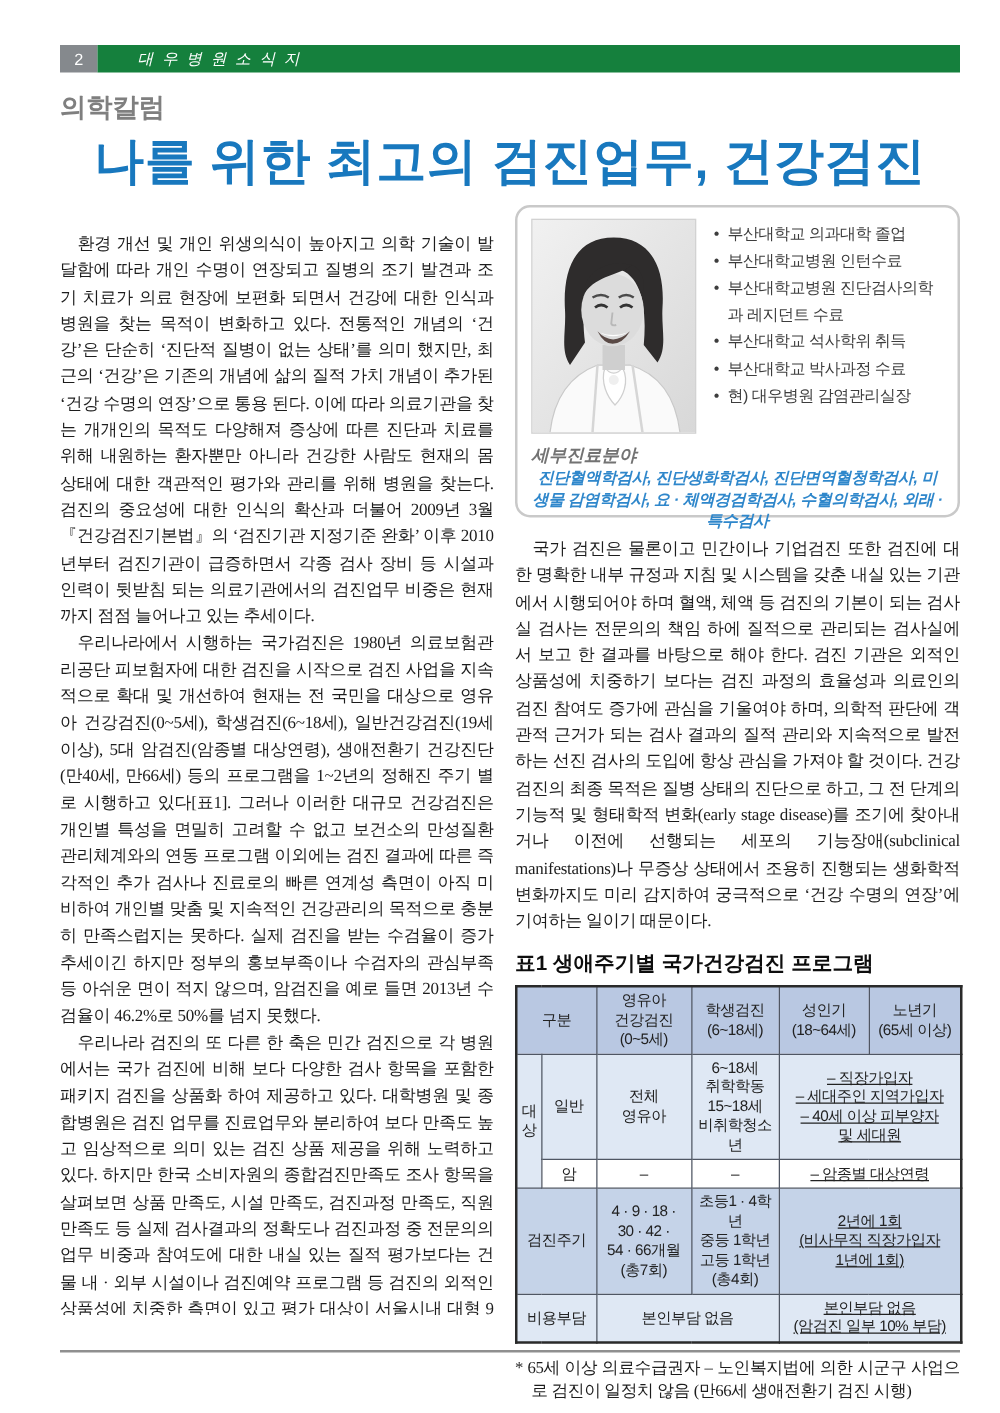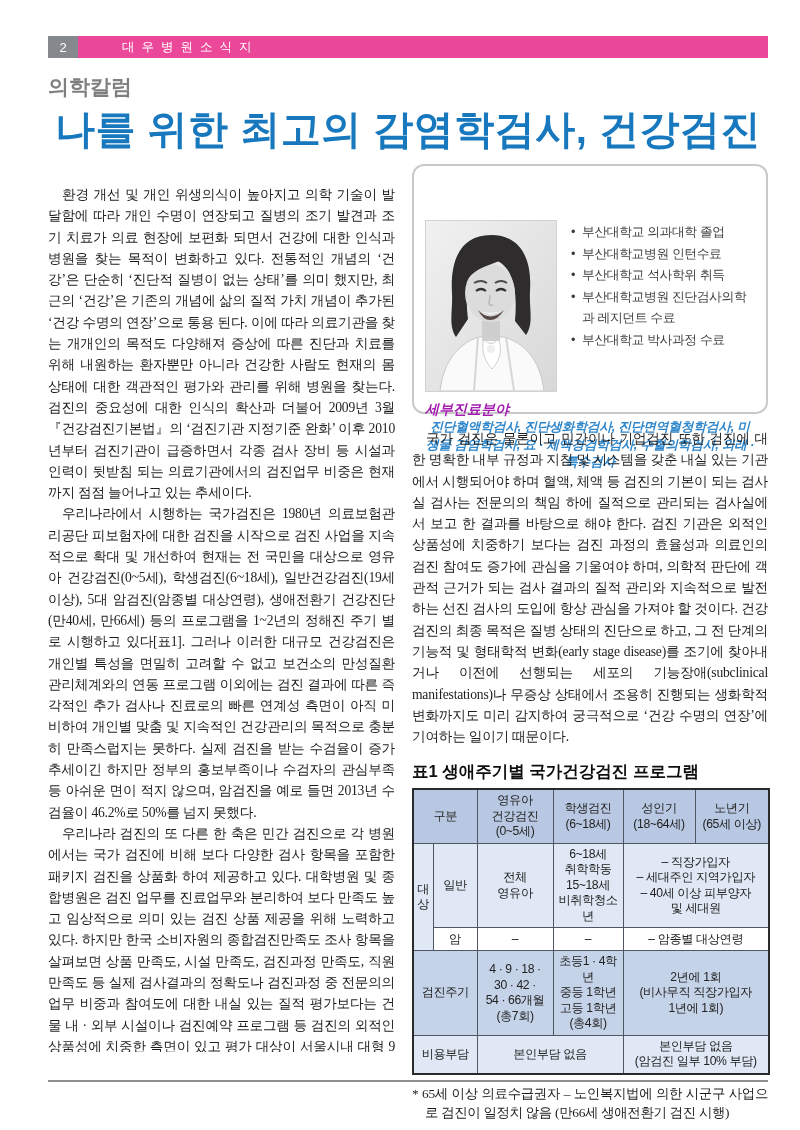--- a/index.html
+++ b/index.html
@@ -5,21 +5,21 @@
   html,body{margin:0;padding:0;background:#ffffff;}
   .page{
     position:relative;width:800px;height:1130px;margin:0 auto;background:#fff;
     overflow:hidden;font-family:"Liberation Serif","DejaVu Serif",serif;color:#1a1a1a;
   }
   .content{position:absolute;left:48px;top:0;width:720px;}
 
   
   .masthead{display:flex;margin-top:36px;height:22px;font-family:"Liberation Sans","DejaVu Sans",sans-serif;}
   .page-num{width:30px;background:#85898d;color:#fff;font-size:13px;display:flex;align-items:center;justify-content:center;}
-  .masthead-bar{flex:1;background:#ec4899;color:#fff;font-size:12.5px;letter-spacing:7px;display:flex;align-items:center;padding-left:44px;}
+  .masthead-bar{flex:1;background:#15803d;color:#fff;font-size:12.5px;letter-spacing:7px;display:flex;align-items:center;padding-left:32px;font-style:italic;}
 
   .section-label{margin-top:16px;font-family:"Liberation Sans","DejaVu Sans",sans-serif;
     font-weight:bold;font-size:21px;line-height:26px;color:#7f7f7f;}
 
   .main-title{margin-top:4px;text-align:center;font-family:"Liberation Sans","DejaVu Sans",sans-serif;
     font-weight:bold;font-size:40px;line-height:50px;color:#1878be;letter-spacing:0.5px;}
 
   .byline{margin-top:5px;text-align:right;font-family:"Liberation Sans","DejaVu Sans",sans-serif;
     font-weight:bold;font-size:17px;line-height:24px;color:#111;}
 
@@ -27,42 +27,42 @@
   .columns{display:flex;margin-top:10px;gap:17px;}
   .col-left{width:347px;height:868px;overflow:hidden;margin-top:20px;}
   .col-right{width:356px;}
 
   .body-p{margin:0;font-size:13.6px;line-height:21.3px;text-align:justify;text-indent:14px;
     letter-spacing:-0.2px;color:#1c1c1c;}
 
   
   .profile-box{box-sizing:border-box;width:356px;height:250px;border:2px solid #c9c9c9;border-radius:12px;
     padding:9px 11px 8px 11px;font-family:"Liberation Sans","DejaVu Sans",sans-serif;}
-  .profile-top{display:flex;margin-top:45px;}
+  .profile-top{display:flex;}
   .photo-frame{width:130px;height:170px;flex:0 0 auto;border:1px solid #d2d2d2;background:#eee;overflow:hidden;}
   .credentials{list-style:none;margin:1px 0 0 0;padding:0 0 0 14px;flex:1;}
   .credentials li{position:relative;padding-left:11px;font-size:12.8px;line-height:21.6px;color:#3d3d3d;letter-spacing:-0.4px;}
   .credentials li::before{content:"•";position:absolute;left:0;top:0;color:#3d3d3d;}
-  .specialty-label{margin-top:9px;font-size:14px;font-weight:bold;font-style:italic;color:#a21caf;line-height:17px;}
+  .specialty-label{margin-top:9px;font-size:14px;font-weight:bold;font-style:italic;color:#737373;line-height:17px;}
   .specialty-text{font-size:12.8px;font-weight:bold;font-style:italic;color:#2f87cb;line-height:17.5px;letter-spacing:-0.3px;text-align:center;}
 
   .right-p{margin-top:14px;}
 
   .table-title{margin-top:13px;font-family:"Liberation Sans","DejaVu Sans",sans-serif;
     font-weight:bold;font-size:16.5px;line-height:22px;color:#0d0d0d;}
 
   table.gov{border-collapse:collapse;table-layout:fixed;width:356px;margin-top:6px;border:2px solid #2a2a2a;
     font-family:"Liberation Sans","DejaVu Sans",sans-serif;}
   table.gov td{border:1px solid #4f5663;font-size:12.2px;line-height:15.5px;text-align:center;
     vertical-align:middle;padding:3px 2px;color:#222;white-space:pre-line;letter-spacing:-0.4px;}
   .row-head td{background:#b9c8e2;}
   .row-light td{background:#dfe8f4;}
   .row-white td{background:#ffffff;}
   .row-med td{background:#c5d3e8;}
-  td.cell-left{text-align:left;padding-left:6px;}
+  td.cell-left{text-align:left;padding-left:6px;text-decoration:underline;}
   td.break{word-break:break-all;}
 
   .footnotes{margin-top:9px;}
   .footnote{margin:0;font-size:13.4px;line-height:19.5px;letter-spacing:-0.3px;color:#1c1c1c;
     padding-left:13px;text-indent:-13px;text-align:justify;}
 
   .bottom-rule{position:absolute;left:48px;right:32px;top:1080px;height:2px;background:#8f8f8f;}
 </style>
 </head>
 <body>
@@ -70,21 +70,21 @@
 <div class="page">
   <div class="content">
 
     <div class="masthead">
       <div class="page-num">2</div>
       <div class="masthead-bar">대우병원소식지</div>
     </div>
 
     <div class="section-label">의학칼럼</div>
 
-    <div class="main-title">나를 위한 최고의 감염학검사, 건강검진</div>
+    <div class="main-title">나를 위한 최고의 검진업무, 건강검진</div>
 
 
     <div class="columns">
 
       <div class="col-left">
         <p class="body-p">환경 개선 및 개인 위생의식이 높아지고 의학 기술이 발달함에 따라 개인 수명이 연장되고 질병의 조기 발견과 조기 치료가 의료 현장에 보편화 되면서 건강에 대한 인식과 병원을 찾는 목적이 변화하고 있다. 전통적인 개념의 ‘건강’은 단순히 ‘진단적 질병이 없는 상태’를 의미 했지만, 최근의 ‘건강’은 기존의 개념에 삶의 질적 가치 개념이 추가된 ‘건강 수명의 연장’으로 통용 된다. 이에 따라 의료기관을 찾는 개개인의 목적도 다양해져 증상에 따른 진단과 치료를 위해 내원하는 환자뿐만 아니라 건강한 사람도 현재의 몸 상태에 대한 객관적인 평가와 관리를 위해 병원을 찾는다. 검진의 중요성에 대한 인식의 확산과 더불어 2009년 3월 『건강검진기본법』의 ‘검진기관 지정기준 완화’ 이후 2010년부터 검진기관이 급증하면서 각종 검사 장비 등 시설과 인력이 뒷받침 되는 의료기관에서의 검진업무 비중은 현재까지 점점 늘어나고 있는 추세이다.</p>
         <p class="body-p">우리나라에서 시행하는 국가검진은 1980년 의료보험관리공단 피보험자에 대한 검진을 시작으로 검진 사업을 지속적으로 확대 및 개선하여 현재는 전 국민을 대상으로 영유아 건강검진(0~5세), 학생검진(6~18세), 일반건강검진(19세 이상), 5대 암검진(암종별 대상연령), 생애전환기 건강진단(만40세, 만66세) 등의 프로그램을 1~2년의 정해진 주기 별로 시행하고 있다[표1]. 그러나 이러한 대규모 건강검진은 개인별 특성을 면밀히 고려할 수 없고 보건소의 만성질환 관리체계와의 연동 프로그램 이외에는 검진 결과에 따른 즉각적인 추가 검사나 진료로의 빠른 연계성 측면이 아직 미비하여 개인별 맞춤 및 지속적인 건강관리의 목적으로 충분히 만족스럽지는 못하다. 실제 검진을 받는 수검율이 증가추세이긴 하지만 정부의 홍보부족이나 수검자의 관심부족 등 아쉬운 면이 적지 않으며, 암검진을 예로 들면 2013년 수검율이 46.2%로 50%를 넘지 못했다.</p>
         <p class="body-p">우리나라 검진의 또 다른 한 축은 민간 검진으로 각 병원에서는 국가 검진에 비해 보다 다양한 검사 항목을 포함한 패키지 검진을 상품화 하여 제공하고 있다. 대학병원 및 종합병원은 검진 업무를 진료업무와 분리하여 보다 만족도 높고 임상적으로 의미 있는 검진 상품 제공을 위해 노력하고 있다. 하지만 한국 소비자원의 종합검진만족도 조사 항목을 살펴보면 상품 만족도, 시설 만족도, 검진과정 만족도, 직원 만족도 등 실제 검사결과의 정확도나 검진과정 중 전문의의 업무 비중과 참여도에 대한 내실 있는 질적 평가보다는 건물 내 · 외부 시설이나 검진예약 프로그램 등 검진의 외적인 상품성에 치중한 측면이 있고 평가 대상이 서울시내 대형 9개 의료기관만을 대상으로 한 점 등의 아쉬움이 남는다. 거제 대우병원에서는 고객의 건강증진 및 관리를 위해 신속하고 정확한 결과 관리를 통한 근거중심의학을 바탕으로 영상, 소화기내과 및 가정 의학 등 파트 별 검진 담당 전문의의 노력을 더하여 의료인이 적극 참여하는 한 차원 높은 검진 서비스를 제공하고 있으며 2015년부터는 개인별 맞춤 검진의 방향으로 패러다임을 전환 하여 개인 및 기업 수검자의 만족도 향상을 목표로 하고 있다.</p>
       </div>
 
@@ -126,23 +126,24 @@
                 <path d="M52,89 Q64,102 78,89 Q72,99 64,99 Q57,99 52,89 Z" fill="#5a4a46"></path>
                 <path d="M54,90 Q64,96 76,90 Q64,94 54,90 Z" fill="#ffffff"></path>
 
                 <path d="M42,52 C48,38 62,32 80,36 C70,44 52,44 42,58 Z" fill="#2e2c2c"></path>
                 <path d="M80,36 C90,42 90,52 88,60 C84,50 80,44 74,40 Z" fill="#2e2c2c"></path>
               </svg>
             </div>
             <ul class="credentials">
               <li>부산대학교 의과대학 졸업</li>
               <li>부산대학교병원 인턴수료</li>
+              <li>부산대학교병원 진단검사의학과 레지던트 수료</li>
               <li>부산대학교 석사학위 취득</li>
-              <li>부산대학교병원 진단검사의학과 레지던트 수료</li>
               <li>부산대학교 박사과정 수료</li>
+              <li>현) 대우병원 감염관리실장</li>
             </ul>
           </div>
           <div class="specialty-label">세부진료분야</div>
           <div class="specialty-text">진단혈액학검사, 진단생화학검사, 진단면역혈청학검사, 미생물 감염학검사, 요 · 체액경검학검사, 수혈의학검사, 외래 · 특수검사</div>
         </div>
 
         <p class="body-p right-p">국가 검진은 물론이고 민간이나 기업검진 또한 검진에 대한 명확한 내부 규정과 지침 및 시스템을 갖춘 내실 있는 기관에서 시행되어야 하며 혈액, 체액 등 검진의 기본이 되는 검사실 검사는 전문의의 책임 하에 질적으로 관리되는 검사실에서 보고 한 결과를 바탕으로 해야 한다. 검진 기관은 외적인 상품성에 치중하기 보다는 검진 과정의 효율성과 의료인의 검진 참여도 증가에 관심을 기울여야 하며, 의학적 판단에 객관적 근거가 되는 검사 결과의 질적 관리와 지속적으로 발전하는 선진 검사의 도입에 항상 관심을 가져야 할 것이다. 건강 검진의 최종 목적은 질병 상태의 진단으로 하고, 그 전 단계의 기능적 및 형태학적 변화(early stage disease)를 조기에 찾아내거나 이전에 선행되는 세포의 기능장애(subclinical manifestations)나 무증상 상태에서 조용히 진행되는 생화학적 변화까지도 미리 감지하여 궁극적으로 ‘건강 수명의 연장’에 기여하는 일이기 때문이다.</p>
 
         <div class="table-title">표1 생애주기별 국가건강검진 프로그램</div>
 

